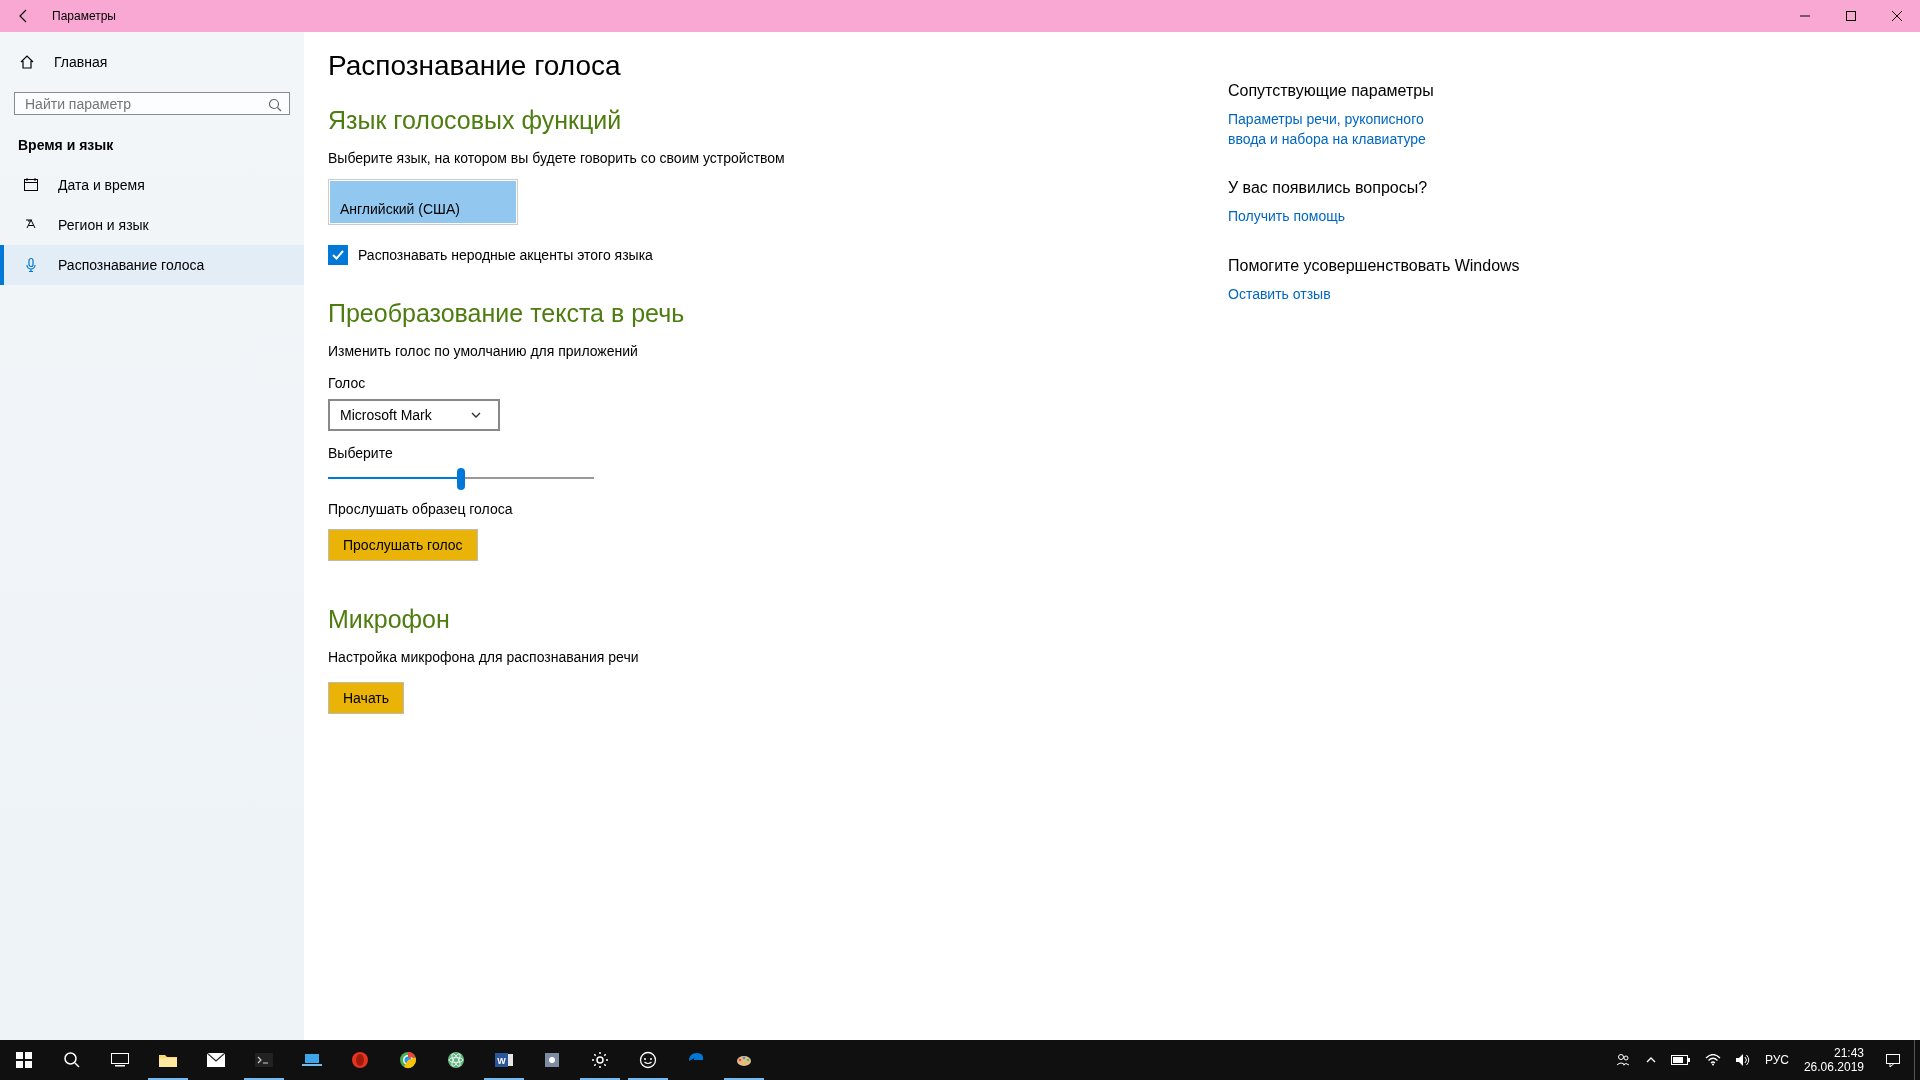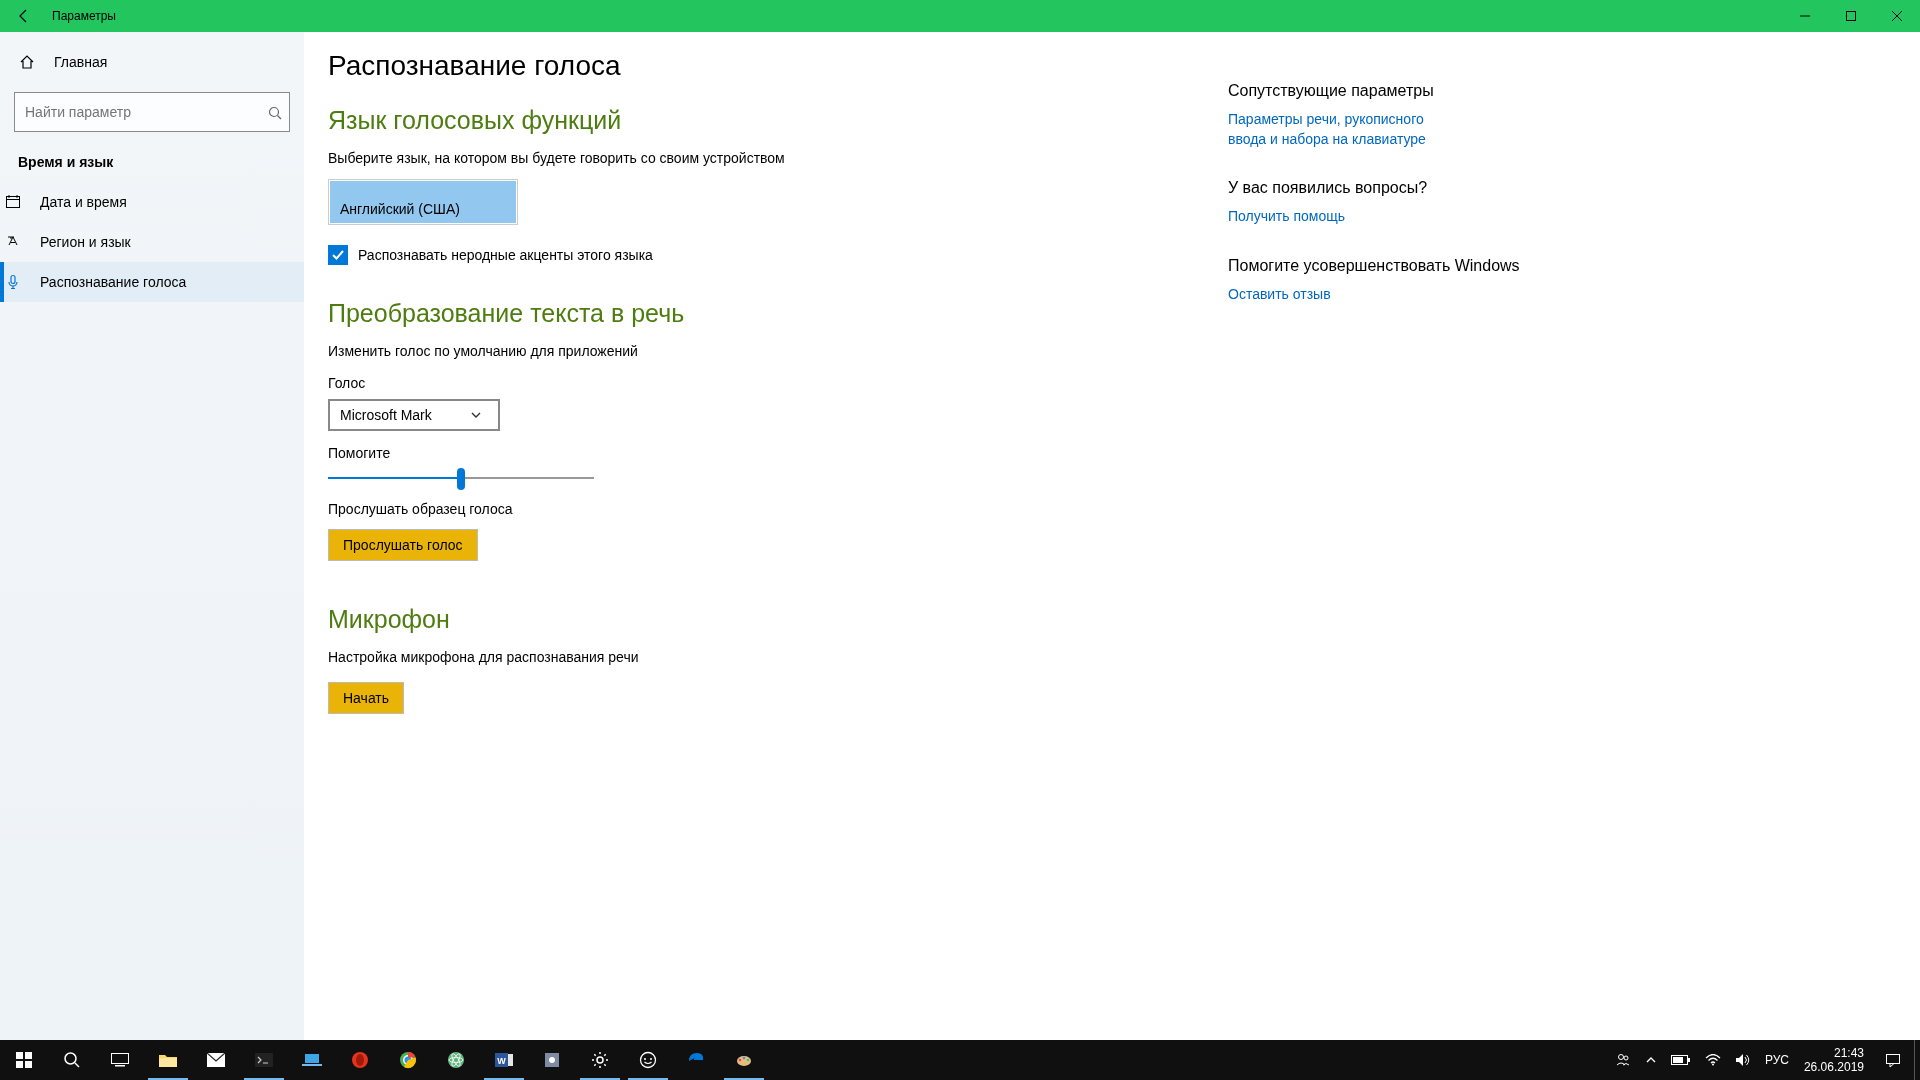--- a/index.html
+++ b/index.html
@@ -1,39 +1,39 @@
 <!DOCTYPE html>
 <html><head>
 <meta charset="utf-8">
 <style>
 * { margin: 0; padding: 0; box-sizing: border-box; font-family: "Segoe UI", Tahoma, sans-serif; }
 html, body { width: 1920px; height: 1080px; overflow: hidden; background: #fff; }
 
 .window { width: 1920px; height: 1040px; background: #fff; position: relative; display: flex; flex-direction: column; }
 
 
-.titlebar { height: 32px; display: flex; align-items: center; background: #22c55e; }
+.titlebar { height: 32px; display: flex; align-items: center; background: #f9a8d4; }
 .titlebar .back { width: 48px; height: 32px; display: flex; align-items: center; justify-content: center; cursor: pointer; }
 .titlebar .title { font-size: 12px; color: #000; margin-left: 4px; }
 .titlebar .spacer { flex: 1; }
 .titlebar .winbtn { width: 46px; height: 32px; display: flex; align-items: center; justify-content: center; cursor: pointer; }
 
 .body { flex: 1; display: flex; overflow: hidden; }
 
 
 .sidebar { width: 304px; background: linear-gradient(to bottom, #f2f6f9, #eef3f7); padding-top: 10px; display: flex; flex-direction: column; }
 .home-row { display: flex; align-items: center; height: 40px; padding-left: 18px; gap: 18px; cursor: pointer; color: #000; }
 .home-row .icon { width: 18px; display: flex; justify-content: center; }
 .home-row .label { font-size: 14px; }
 .search-wrap { padding: 10px 14px 12px 14px; }
-.search { width: 100%; height: 40px; border: 1px solid #8a8a8a; background: #fbfdff; padding: 0 30px 0 10px; font-size: 14px; outline: none; }
+.search { width: 100%; height: 23px; border: 1px solid #8a8a8a; background: #fbfdff; padding: 0 30px 0 10px; font-size: 14px; outline: none; }
 .search-wrap { position: relative; }
 .search-icon { position: absolute; right: 22px; top: 50%; transform: translateY(-50%); color: #555; pointer-events: none; }
 .section-title { font-size: 14px; font-weight: 600; padding: 10px 18px 12px 18px; color: #000; }
-.nav-item { display: flex; align-items: center; height: 40px; gap: 18px; cursor: pointer; color: #000; border-left: 4px solid transparent; }
+.nav-item { display: flex; align-items: center; height: 40px; padding-left: 18px; gap: 18px; cursor: pointer; color: #000; border-left: 4px solid transparent; }
 .nav-item.active { border-left-color: #0078d7; background: rgba(0,120,215,0.06); }
 .nav-item .icon { width: 18px; display: flex; justify-content: center; font-size: 15px; }
 .nav-item .label { font-size: 14px; }
 
 
 .main { flex: 1; display: flex; padding: 18px 40px 0 24px; gap: 40px; overflow: hidden; }
 .content { width: 860px; }
 .page-title { font-size: 28px; font-weight: 400; margin-bottom: 24px; color: #000; }
 .section-h { font-size: 25px; font-weight: 400; margin: 18px 0 14px 0; color: #4d7c0f; }
 .desc { font-size: 14px; color: #000; line-height: 1.4; margin-bottom: 10px; max-width: 480px; }
@@ -168,21 +168,21 @@
         <div class="desc">Изменить голос по умолчанию для приложений</div>
         <div class="field-label">Голос</div>
         <div class="dropdown">
           <span>Microsoft Mark</span>
           <span>
             <svg width="12" height="12" viewBox="0 0 12 12">
                 <path d="M2 4 L6 8 L10 4" stroke="#333" stroke-width="1.4" fill="none"></path>
               </svg>
           </span>
         </div>
-        <div class="field-label">Помогите</div>
+        <div class="field-label">Выберите</div>
         <div class="slider-track">
           <div class="fill" style="width:50%"></div>
           <div class="thumb" style="left:50%"></div>
         </div>
         <div class="field-label" style="margin-top:22px">Прослушать образец голоса</div>
         <div class="btn">Прослушать голос</div>
 
         <div class="section-h" style="margin-top:44px">Микрофон</div>
         <div class="desc">Настройка микрофона для распознавания речи</div>
         <div class="btn">Начать</div>

